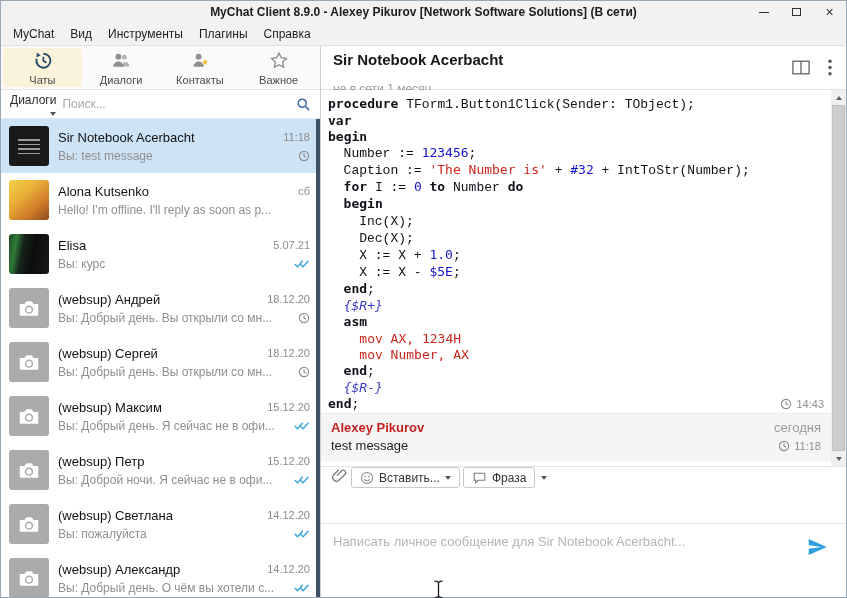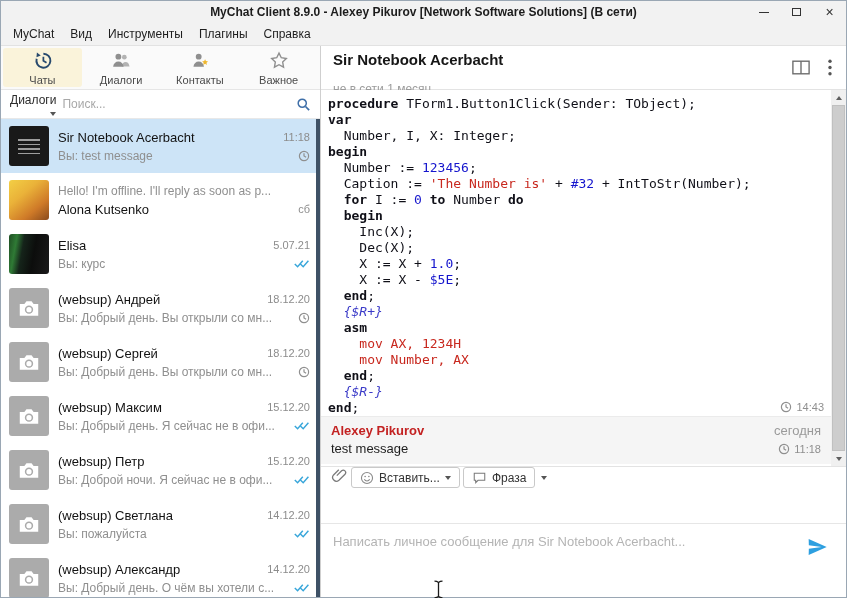--- a/index.html
+++ b/index.html
@@ -63,21 +63,21 @@
   .chat-header { height:44px; flex:none; border-bottom:1px solid #e3e3e3; padding:5px 12px; position:relative; background:#fff; }
   .ch-name { font-size:15px; font-weight:700; color:#161616; }
   .ch-status { font-size:12px; color:#9c9c9c; margin-top:14px; }
   .ch-icons { position:absolute; right:14px; top:13px; display:flex; gap:18px; align-items:center; }
 
   
   .messages { flex:none; height:376px; position:relative; background:#fff; display:flex; flex-direction:column; }
   .code-msg { position:relative; padding:6px 22px 0 7px; font-family:"DejaVu Sans Mono", monospace; font-size:13px; line-height:16px; flex:none; }
   .code-line { white-space:pre; }
   .tok-k { font-weight:bold; color:var(--code-text,#101018); }
-  .tok-p { color:var(--code-text,#101018); }
+  .tok-p { color:var(--code-text,#101018);font-family:Liberation Mono, monospace; }
   .tok-n { color:var(--code-number,#1515cd); }
   .tok-s { color:var(--code-string,#c8281e); }
   .tok-d { color:var(--code-directive,#3b3bc8); font-style:italic; }
   .tok-a { color:var(--code-string,#c8281e); }
   .msg-time { font-family:"Liberation Sans",sans-serif; font-size:11px; color:#8f8f8f; display:flex; align-items:center; gap:4px; }
   .code-time { position:absolute; right:22px; bottom:1px; }
   .text-msg { flex:none; height:48px; margin-right:15px; background:#f5f5f5; border-top:1px solid #ebebeb; padding:6px 10px 5px 10px; }
   .tm-row { display:flex; align-items:center; justify-content:space-between; }
   .tm-row + .tm-row { margin-top:3px; }
   .sender { font-size:13px; font-weight:700; color:var(--sender-name,#c32222); }
@@ -209,26 +209,26 @@
                     <path d="M12 6.6V12l4.2 2.6" fill="none" stroke="#8f8f8f" stroke-width="2.4"></path>
                   </svg>
                 </span>
               </div>
             </div>
           </div>
           <div class="chat-item">
             <div class="avatar av-naruto"></div>
             <div class="chat-body">
               <div class="cb-row">
+                <span class="chat-name">Alona Kutsenko</span>
+                <span class="chat-time">сб</span>
+              </div>
+              <div class="cb-row">
                 <span class="chat-preview">Hello! I'm offline. I'll reply as soon as p...</span>
                 <span class="chat-status"></span>
-              </div>
-              <div class="cb-row">
-                <span class="chat-name">Alona Kutsenko</span>
-                <span class="chat-time">сб</span>
               </div>
             </div>
           </div>
           <div class="chat-item">
             <div class="avatar av-elisa"></div>
             <div class="chat-body">
               <div class="cb-row">
                 <span class="chat-name">Elisa</span>
                 <span class="chat-time">5.07.21</span>
               </div>
@@ -407,21 +407,20 @@
                 <circle cx="2" cy="14.8" r="1.7" fill="#555"></circle>
               </svg></span>
         </div>
       </div>
 
       <div class="messages">
         <div class="code-msg">
           <div id="codelines">
               <div class="code-line"><span class="tok-k">procedure</span><span class="tok-p"> TForm1.Button1Click(Sender: TObject);</span></div>
               <div class="code-line"><span class="tok-k">var</span></div>
-              <div class="code-line"><span class="tok-p">  Number, I, X: Integer;</span></div>
               <div class="code-line"><span class="tok-k">begin</span></div>
               <div class="code-line"><span class="tok-p">  Number := </span><span class="tok-n">123456</span><span class="tok-p">;</span></div>
               <div class="code-line"><span class="tok-p">  Caption := </span><span class="tok-s">'The Number is'</span><span class="tok-p"> + </span><span class="tok-n">#32</span><span class="tok-p"> + IntToStr(Number);</span></div>
               <div class="code-line"><span class="tok-p">  </span><span class="tok-k">for</span><span class="tok-p"> I := </span><span class="tok-n">0</span><span class="tok-p"> </span><span class="tok-k">to</span><span class="tok-p"> Number </span><span class="tok-k">do</span></div>
               <div class="code-line"><span class="tok-p">  </span><span class="tok-k">begin</span></div>
               <div class="code-line"><span class="tok-p">    Inc(X);</span></div>
               <div class="code-line"><span class="tok-p">    Dec(X);</span></div>
               <div class="code-line"><span class="tok-p">    X := X + </span><span class="tok-n">1.0</span><span class="tok-p">;</span></div>
               <div class="code-line"><span class="tok-p">    X := X - </span><span class="tok-n">$5E</span><span class="tok-p">;</span></div>
               <div class="code-line"><span class="tok-p">  </span><span class="tok-k">end</span><span class="tok-p">;</span></div>

